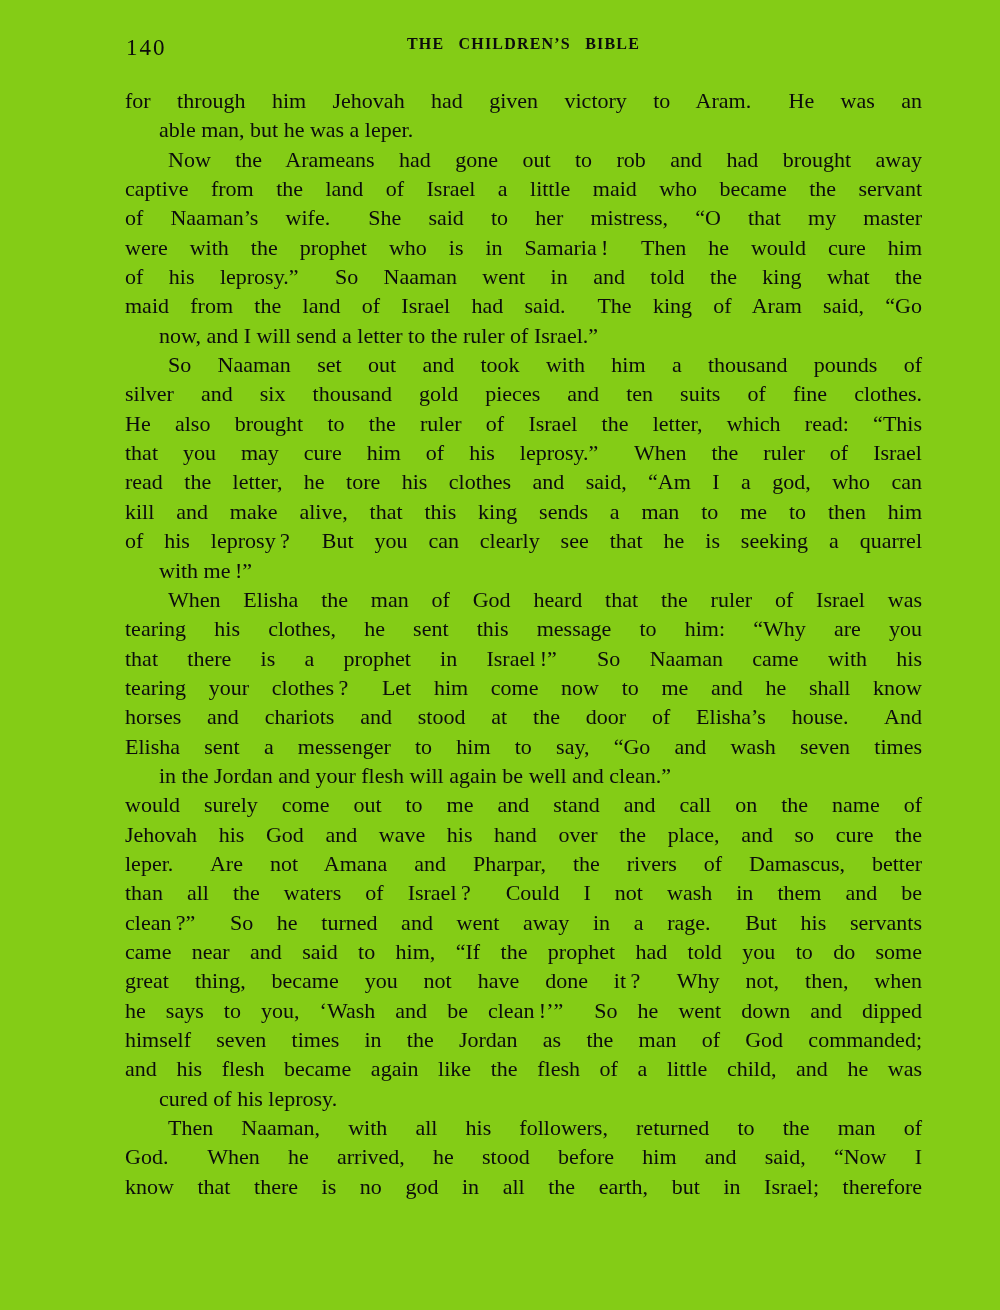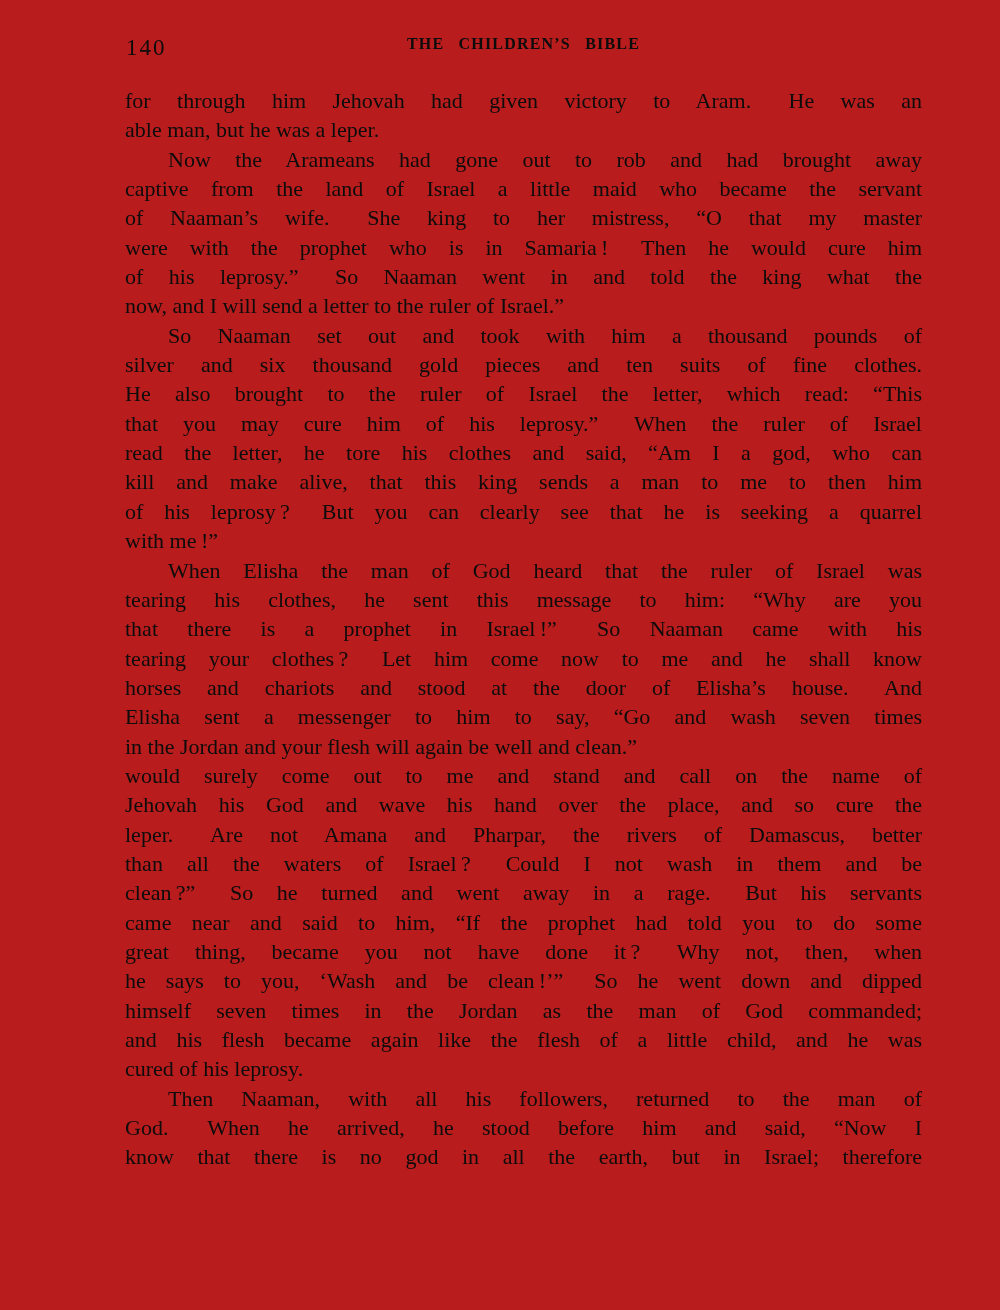--- a/index.html
+++ b/index.html
@@ -4,21 +4,21 @@
 <style>
   html, body {
     margin: 0;
     padding: 0;
     background: #ffffff;
   }
   .page {
     position: relative;
     width: 1000px;
     height: 1310px;
-    background: #b91c1c;
+    background: #84cc16;
     color: #0c0c0c;
     font-family: "Liberation Serif", "DejaVu Serif", serif;
     overflow: hidden;
   }
   .page-header {
     position: absolute;
     top: 35px;
     left: 125px;
     width: 797px;
     height: 26px;
@@ -54,20 +54,21 @@
   .paragraph {
     margin: 0;
     padding: 0;
   }
   .line {
     text-align: justify;
     text-align-last: justify;
   }
   .line.last {
     text-align-last: left;
+    margin-left: 34px;
   }
   .line.indent {
     text-indent: 43px;
   }
 </style>
 </head>
 <body>
 
 <div class="page">
   <div class="page-header">
@@ -75,23 +76,24 @@
     <div class="running-title">THE CHILDREN’S BIBLE</div>
   </div>
   <div class="page-body">
       <div class="paragraph">
         <div class="line">for through him Jehovah had given victory to Aram.  He was an</div>
         <div class="line last">able man, but he was a leper.</div>
       </div>
       <div class="paragraph">
         <div class="line indent">Now the Arameans had gone out to rob and had brought away</div>
         <div class="line">captive from the land of Israel a little maid who became the servant</div>
-        <div class="line">of Naaman’s wife.  She king to her mistress, “O that my master</div>
+        <div class="line">of Naaman’s wife.  She said to her mistress, “O that my master</div>
         <div class="line">were with the prophet who is in Samaria !  Then he would cure him</div>
         <div class="line">of his leprosy.”  So Naaman went in and told the king what the</div>
+        <div class="line">maid from the land of Israel had said.  The king of Aram said, “Go</div>
         <div class="line last">now, and I will send a letter to the ruler of Israel.”</div>
       </div>
       <div class="paragraph">
         <div class="line indent">So Naaman set out and took with him a thousand pounds of</div>
         <div class="line">silver and six thousand gold pieces and ten suits of fine clothes.</div>
         <div class="line">He also brought to the ruler of Israel the letter, which read: “This</div>
         <div class="line">that you may cure him of his leprosy.”  When the ruler of Israel</div>
         <div class="line">read the letter, he tore his clothes and said, “Am I a god, who can</div>
         <div class="line">kill and make alive, that this king sends a man to me to then him</div>
         <div class="line">of his leprosy ?  But you can clearly see that he is seeking a quarrel</div>

